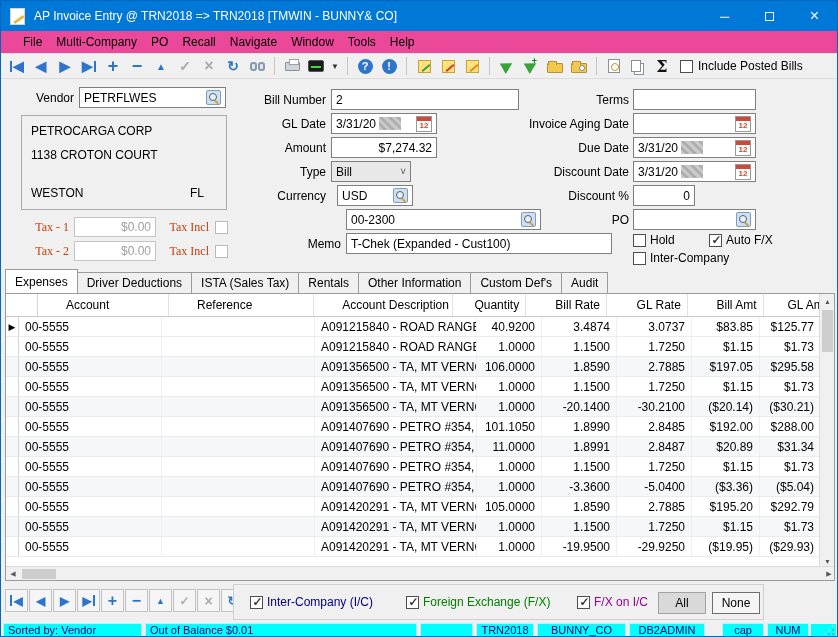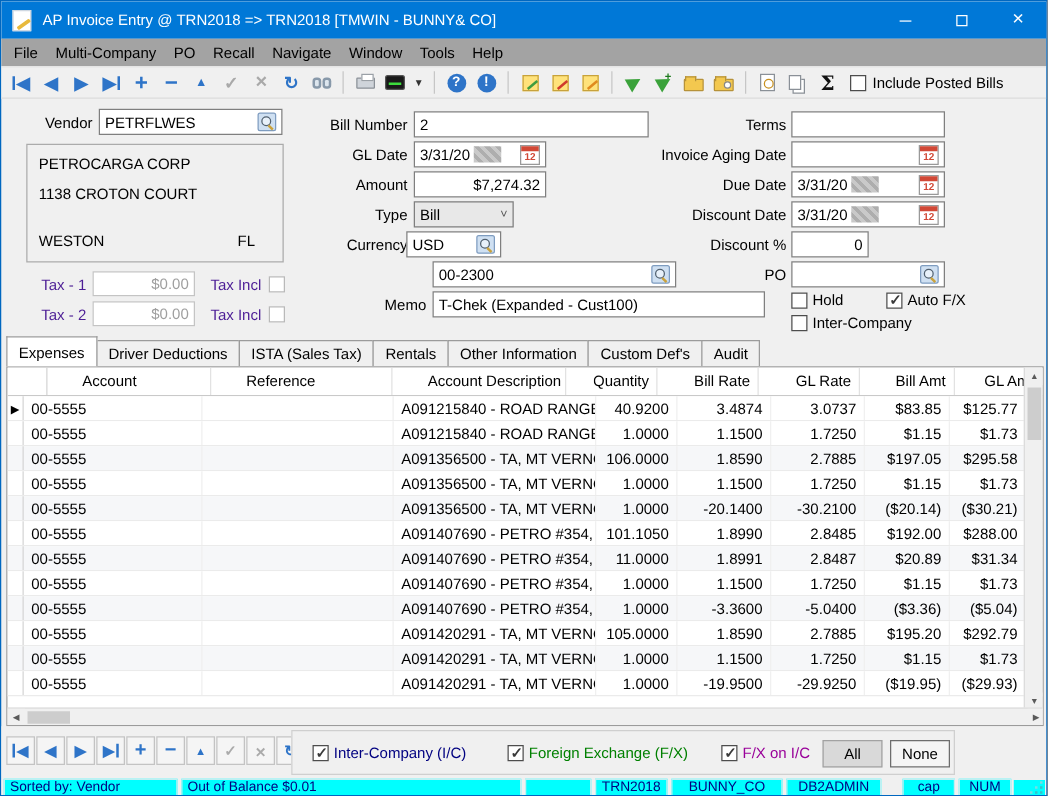--- a/index.html
+++ b/index.html
@@ -14,22 +14,22 @@
   .app-icon { width:15px; height:17px; background:#fff; border:1px solid #cfd8e2; margin:0 9px 0 9px;
               position:relative; }
   .app-icon::after { content:""; position:absolute; left:2px; top:9px; width:12px; height:3px;
               background:#e8b93c; transform:rotate(-35deg); border-radius:1px; }
   .title-text { flex:1; font-size:12px; white-space:nowrap; overflow:hidden; }
   .win-btn { width:45px; height:30px; display:flex; align-items:center; justify-content:center;
              font-size:13px; color:#fff; }
   .win-btn.max span { display:block; width:9px; height:9px; border:1px solid #fff; }
 
   
-  .menubar { position:absolute; left:0; top:30px; width:100%; height:22px; background:#a3a3a3;
-             display:flex; align-items:center; padding-left:3px; }
+  .menubar { position:absolute; left:0; top:30px; width:100%; height:22px; background:#ec4899;
+             display:flex; align-items:center; padding-left:15px; }
   .menu-item { padding:0 7px; height:100%; display:flex; align-items:center; }
 
   
   .toolbar { position:absolute; left:0; top:52px; width:100%; height:26px; background:#f0f0f0;
              border-top:1px solid #e3e3e3; border-bottom:1px solid #dcdcdc;
              display:flex; align-items:center; padding-left:6px; gap:4px; }
   .tb { width:20px; height:20px; display:flex; align-items:center; justify-content:center;
         font-weight:bold; color:#2e74c8; font-size:14px; position:relative; flex:none; }
   .tb.gray { color:#a9a9a9; }
   .tb.small { font-size:10px; }
@@ -55,21 +55,21 @@
   .folder::before { content:""; position:absolute; left:0; top:-3px; width:7px; height:3px; background:#f3c84f; border:1px solid #b6923a; border-bottom:none; }
   .folder .dot { position:absolute; right:1px; top:1px; width:6px; height:6px; border-radius:50%; background:#fff; border:1px solid #888; }
   .pagemag { width:12px; height:14px; background:#fff; border:1px solid #8a9097; position:relative; }
   .pagemag::after { content:""; position:absolute; left:2px; top:3px; width:6px; height:6px; border:1.5px solid #c8901e; border-radius:50%; }
   .copypg { width:10px; height:12px; background:#fff; border:1px solid #8a9097; box-shadow:3px 3px 0 -1px #fff, 3px 3px 0 0 #8a9097; margin-right:4px; }
   .sigma { color:#111; font-size:16px; font-weight:bold; font-family:"DejaVu Serif", serif; }
   .tb-cb { display:flex; align-items:center; gap:5px; margin-left:4px; }
 
   
   .lbl { position:absolute; height:21px; display:flex; align-items:center; justify-content:flex-end; white-space:nowrap; }
-  .lbl.gray { color:#4c1d95; }
+  .lbl.gray { color:#c2410c;font-family:Liberation Serif, serif; }
   .fld { position:absolute; height:21px; background:#fff; border:1px solid #7f7f7f;
          display:flex; align-items:center; padding:0 4px; white-space:nowrap; overflow:hidden; }
   .fld.right { justify-content:flex-end; }
   .fld.disabled { border-color:#c4c4c4; color:#9f9f9f; }
   .cb { width:13px; height:13px; background:#fff; border:1px solid #4d4d4d; display:inline-block;
         position:relative; flex:none; }
   .cb.dim { border-color:#b9b9b9; }
   .cb.checked::after { content:"✓"; position:absolute; left:0; top:-2px; width:13px; text-align:center;
         font-size:12px; font-weight:bold; color:#3a3a3a; }
   .redact { display:inline-block; width:22px; height:13px; margin-left:3px;
@@ -276,21 +276,21 @@
       <span class="cal"></span>
     </div>
     <span class="lbl" style="left:230px;top:58px;width:95px">Amount</span>
     <div class="fld right" style="left:330px;top:58px;width:106px">$7,274.32</div>
     <span class="lbl" style="left:230px;top:82px;width:95px">Type</span>
     <div class="fld" style="left:330px;top:82px;width:80px;background:#e8e8e8">
       <span>Bill</span>
         <span style="margin-left:auto;color:#555;font-size:10px">˅</span>
     </div>
     <span class="lbl" style="left:230px;top:106px;width:95px">Currency</span>
-    <div class="fld" style="left:324px;top:106px;width:76px">
+    <div class="fld" style="left:336px;top:106px;width:76px">
       <span>USD</span>
         <span class="mag"></span>
     </div>
     <div class="fld" style="left:345px;top:130px;width:195px">
       <span>00-2300</span>
         <span class="mag"></span>
     </div>
     <span class="lbl" style="left:200px;top:154px;width:140px">Memo</span>
     <div class="fld" style="left:345px;top:154px;width:266px">T-Chek (Expanded - Cust100)</div>
 

